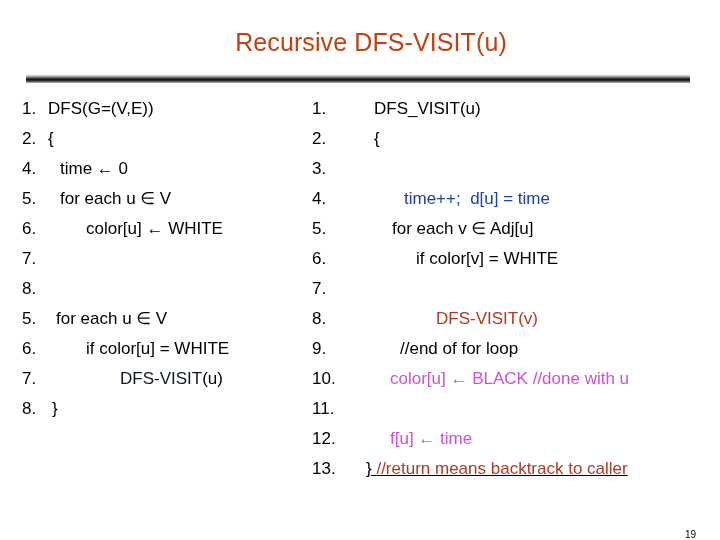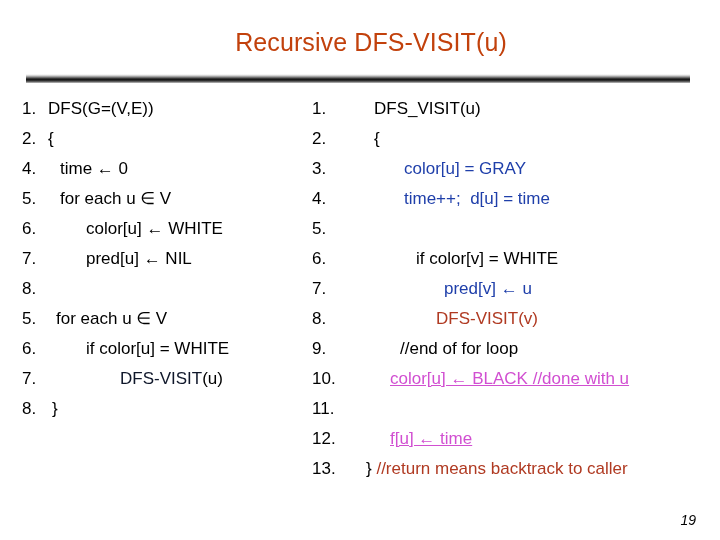--- a/index.html
+++ b/index.html
@@ -85,30 +85,29 @@
   .code-body {
     flex: 0 0 auto;
     white-space: pre;
   }
 
   
   .c-black   { color: #000000; }
   .c-blue    { color: #1f3faa; }
   .c-red     { color: #0f172a; }
   .c-brick   { color: #b03a22; }
-  .c-magenta { color: #d14fd1; text-decoration: underline; }
+  .c-magenta { color: #d14fd1; }
 
   
   .page-number {
     position: absolute;
     right: 24px;
-    bottom: 12px;
-    font-size: 14px;
+    bottom: 0;
+    font-size: 10px;
     color: #000000;
-    font-style: italic;
   }
 </style>
 </head>
 <body>
 
 <div class="slide">
 
   <div class="slide-title">Recursive DFS-VISIT(u)</div>
 
   <div class="title-rule"></div>
@@ -129,21 +128,20 @@
       <div class="code-line">
         <span class="lineno">5.</span>
         <span class="code-body" style="padding-left: 12px;"><span class="c-black">for each u ∈ V</span></span>
       </div>
       <div class="code-line">
         <span class="lineno">6.</span>
         <span class="code-body" style="padding-left: 38px;"><span class="c-black">color[u] ← WHITE</span></span>
       </div>
       <div class="code-line">
         <span class="lineno">7.</span>
-        <span class="code-body" style="padding-left: 38px;"><span class="c-black">pred[u] ← NIL</span></span>
       </div>
       <div class="code-line">
         <span class="lineno">8.</span>
         <span class="code-body" style="padding-left: 0px;"><span class="c-black"></span></span>
       </div>
       <div class="code-line">
         <span class="lineno">5.</span>
         <span class="code-body" style="padding-left: 8px;"><span class="c-black">for each u ∈ V</span></span>
       </div>
       <div class="code-line">
@@ -164,36 +162,35 @@
       <div class="code-line">
         <span class="lineno">1.</span>
         <span class="code-body" style="padding-left: 22px;"><span class="c-black">DFS_VISIT(u)</span></span>
       </div>
       <div class="code-line">
         <span class="lineno">2.</span>
         <span class="code-body" style="padding-left: 22px;"><span class="c-black">{</span></span>
       </div>
       <div class="code-line">
         <span class="lineno">3.</span>
-        <span class="code-body" style="padding-left: 52px;"><span class="c-blue">color[u] = GRAY</span></span>
       </div>
       <div class="code-line">
         <span class="lineno">4.</span>
         <span class="code-body" style="padding-left: 52px;"><span class="c-blue">time++;  d[u] = time</span></span>
       </div>
       <div class="code-line">
         <span class="lineno">5.</span>
+        <span class="code-body" style="padding-left: 40px;"><span class="c-black">for each v ∈ Adj[u]</span></span>
       </div>
       <div class="code-line">
         <span class="lineno">6.</span>
         <span class="code-body" style="padding-left: 64px; text-align: center;"><span class="c-black">if color[v] = WHITE</span></span>
       </div>
       <div class="code-line">
         <span class="lineno">7.</span>
-        <span class="code-body" style="padding-left: 92px;"><span class="c-blue">pred[v] ← u</span></span>
       </div>
       <div class="code-line">
         <span class="lineno">8.</span>
         <span class="code-body" style="padding-left: 84px; text-align: center;"><span class="c-brick">DFS-VISIT(v)</span></span>
       </div>
       <div class="code-line">
         <span class="lineno">9.</span>
         <span class="code-body" style="padding-left: 48px;"><span class="c-black">//end of for loop</span></span>
       </div>
       <div class="code-line">
@@ -202,19 +199,19 @@
       </div>
       <div class="code-line">
         <span class="lineno">11.</span>
       </div>
       <div class="code-line">
         <span class="lineno">12.</span>
         <span class="code-body" style="padding-left: 38px;"><span class="c-magenta">f[u] ← time</span></span>
       </div>
       <div class="code-line">
         <span class="lineno">13.</span>
-        <span class="code-body" style="padding-left: 14px;"><span class="c-black">} </span><span class="c-brick">//return means backtrack to caller</span></span>
+        <span class="code-body" style="padding-left: 14px; text-decoration: underline;"><span class="c-black">} </span><span class="c-brick">//return means backtrack to caller</span></span>
       </div>
     </div>
 
   <div class="page-number">19</div>
 
 </div>
 
 </body></html>

